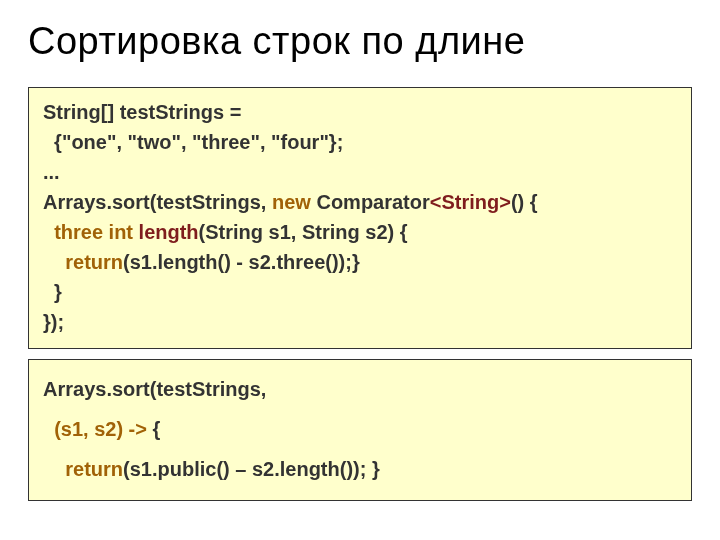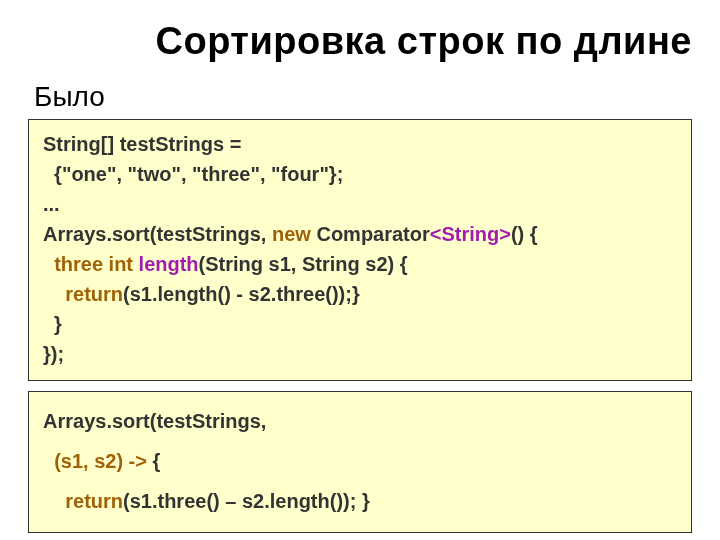--- a/index.html
+++ b/index.html
@@ -12,23 +12,23 @@
     color: #000;
   }
   .slide {
     box-sizing: border-box;
     width: 720px;
     height: 540px;
     padding: 20px 28px 0 28px;
   }
   .title {
     font-size: 38px;
-    text-align: right;
-    margin: 0 0 18px 0;
-    font-weight: 700;
+    text-align: left;
+    margin: 0 0 24px 0;
+    font-weight: 400;
     letter-spacing: 0.5px;
   }
   .section-label {
     font-size: 28px;
     margin: 8px 0 6px 6px;
     font-weight: 400;
   }
   .codebox {
     background: #ffffcc;
     border: 1px solid #333;
@@ -38,41 +38,40 @@
     line-height: 1.45;
     font-weight: bold;
     white-space: pre;
     margin: 0 0 10px 0;
     color: #333333;
   }
   .codebox2 {
     line-height: 1.9;
   }
   .kw-green { color: #a16207; }
-  .kw-cyan  { color: #a21caf; }
+  .kw-cyan  { color: #7f1d1d; }
   
   .codebox span { font-family: Liberation Sans, sans-serif; }
 </style>
 </head>
 <body>
 
 <div class="slide">
 
   <h1 class="title">Сортировка строк по длине</h1>
 
-  <div class="section-label">Было</div>
 
   <div class="codebox"><span>String[] testStrings =</span>
 <span>  {"one", "two", "three", "four"};</span>
 <span>...</span>
 <span>Arrays.sort(testStrings, </span><span class="kw-green">new</span><span> Comparator</span><span class="kw-cyan">&lt;String&gt;</span><span>() {</span>
 <span>  </span><span class="kw-green">three int</span><span> </span><span class="kw-cyan">length</span><span>(String s1, String s2) {</span>
 <span>    </span><span class="kw-green">return</span><span>(s1.length() - s2.three());}</span>
 <span>  }</span>
 <span>});</span></div>
 
 
   <div class="codebox codebox2"><span>Arrays.sort(testStrings,</span>
 <span>  </span><span class="kw-green">(s1, s2) -&gt;</span><span> {</span>
-<span>    </span><span class="kw-green">return</span><span>(s1.three() – s2.length()); }</span>
+<span>    </span><span class="kw-green">return</span><span>(s1.public() – s2.length()); }</span>
 </div>
 
 </div>
 
 </body></html>

